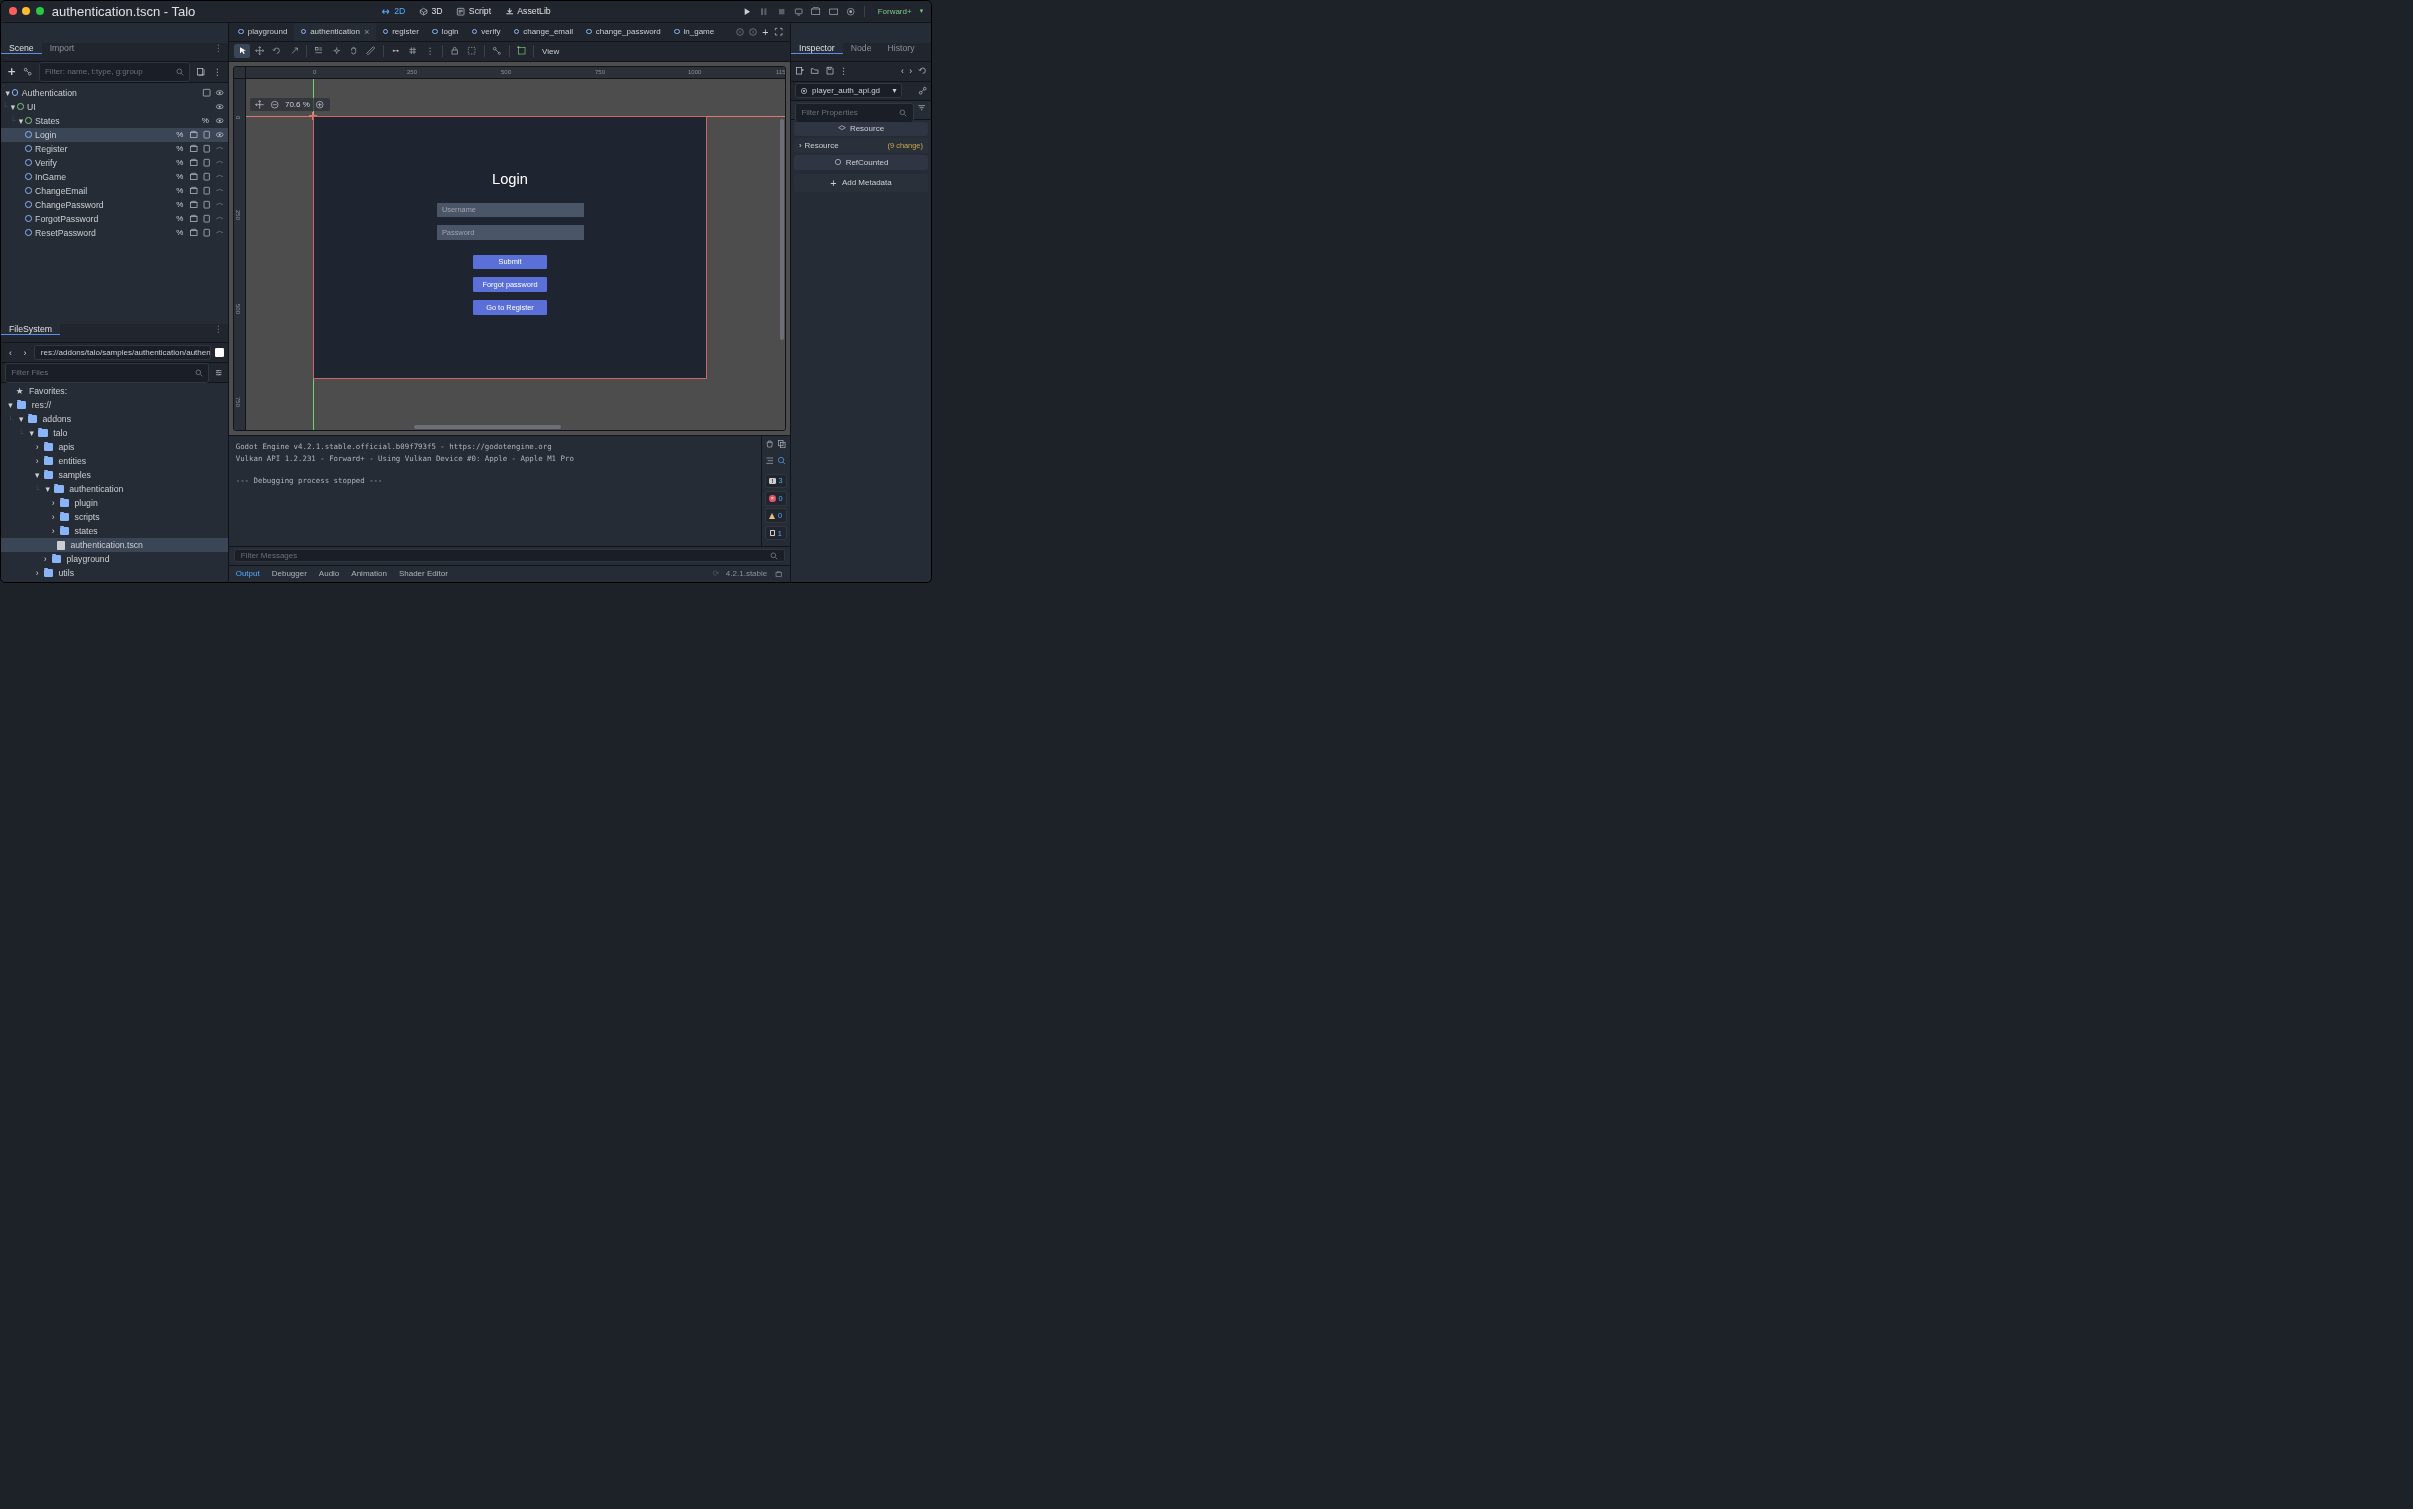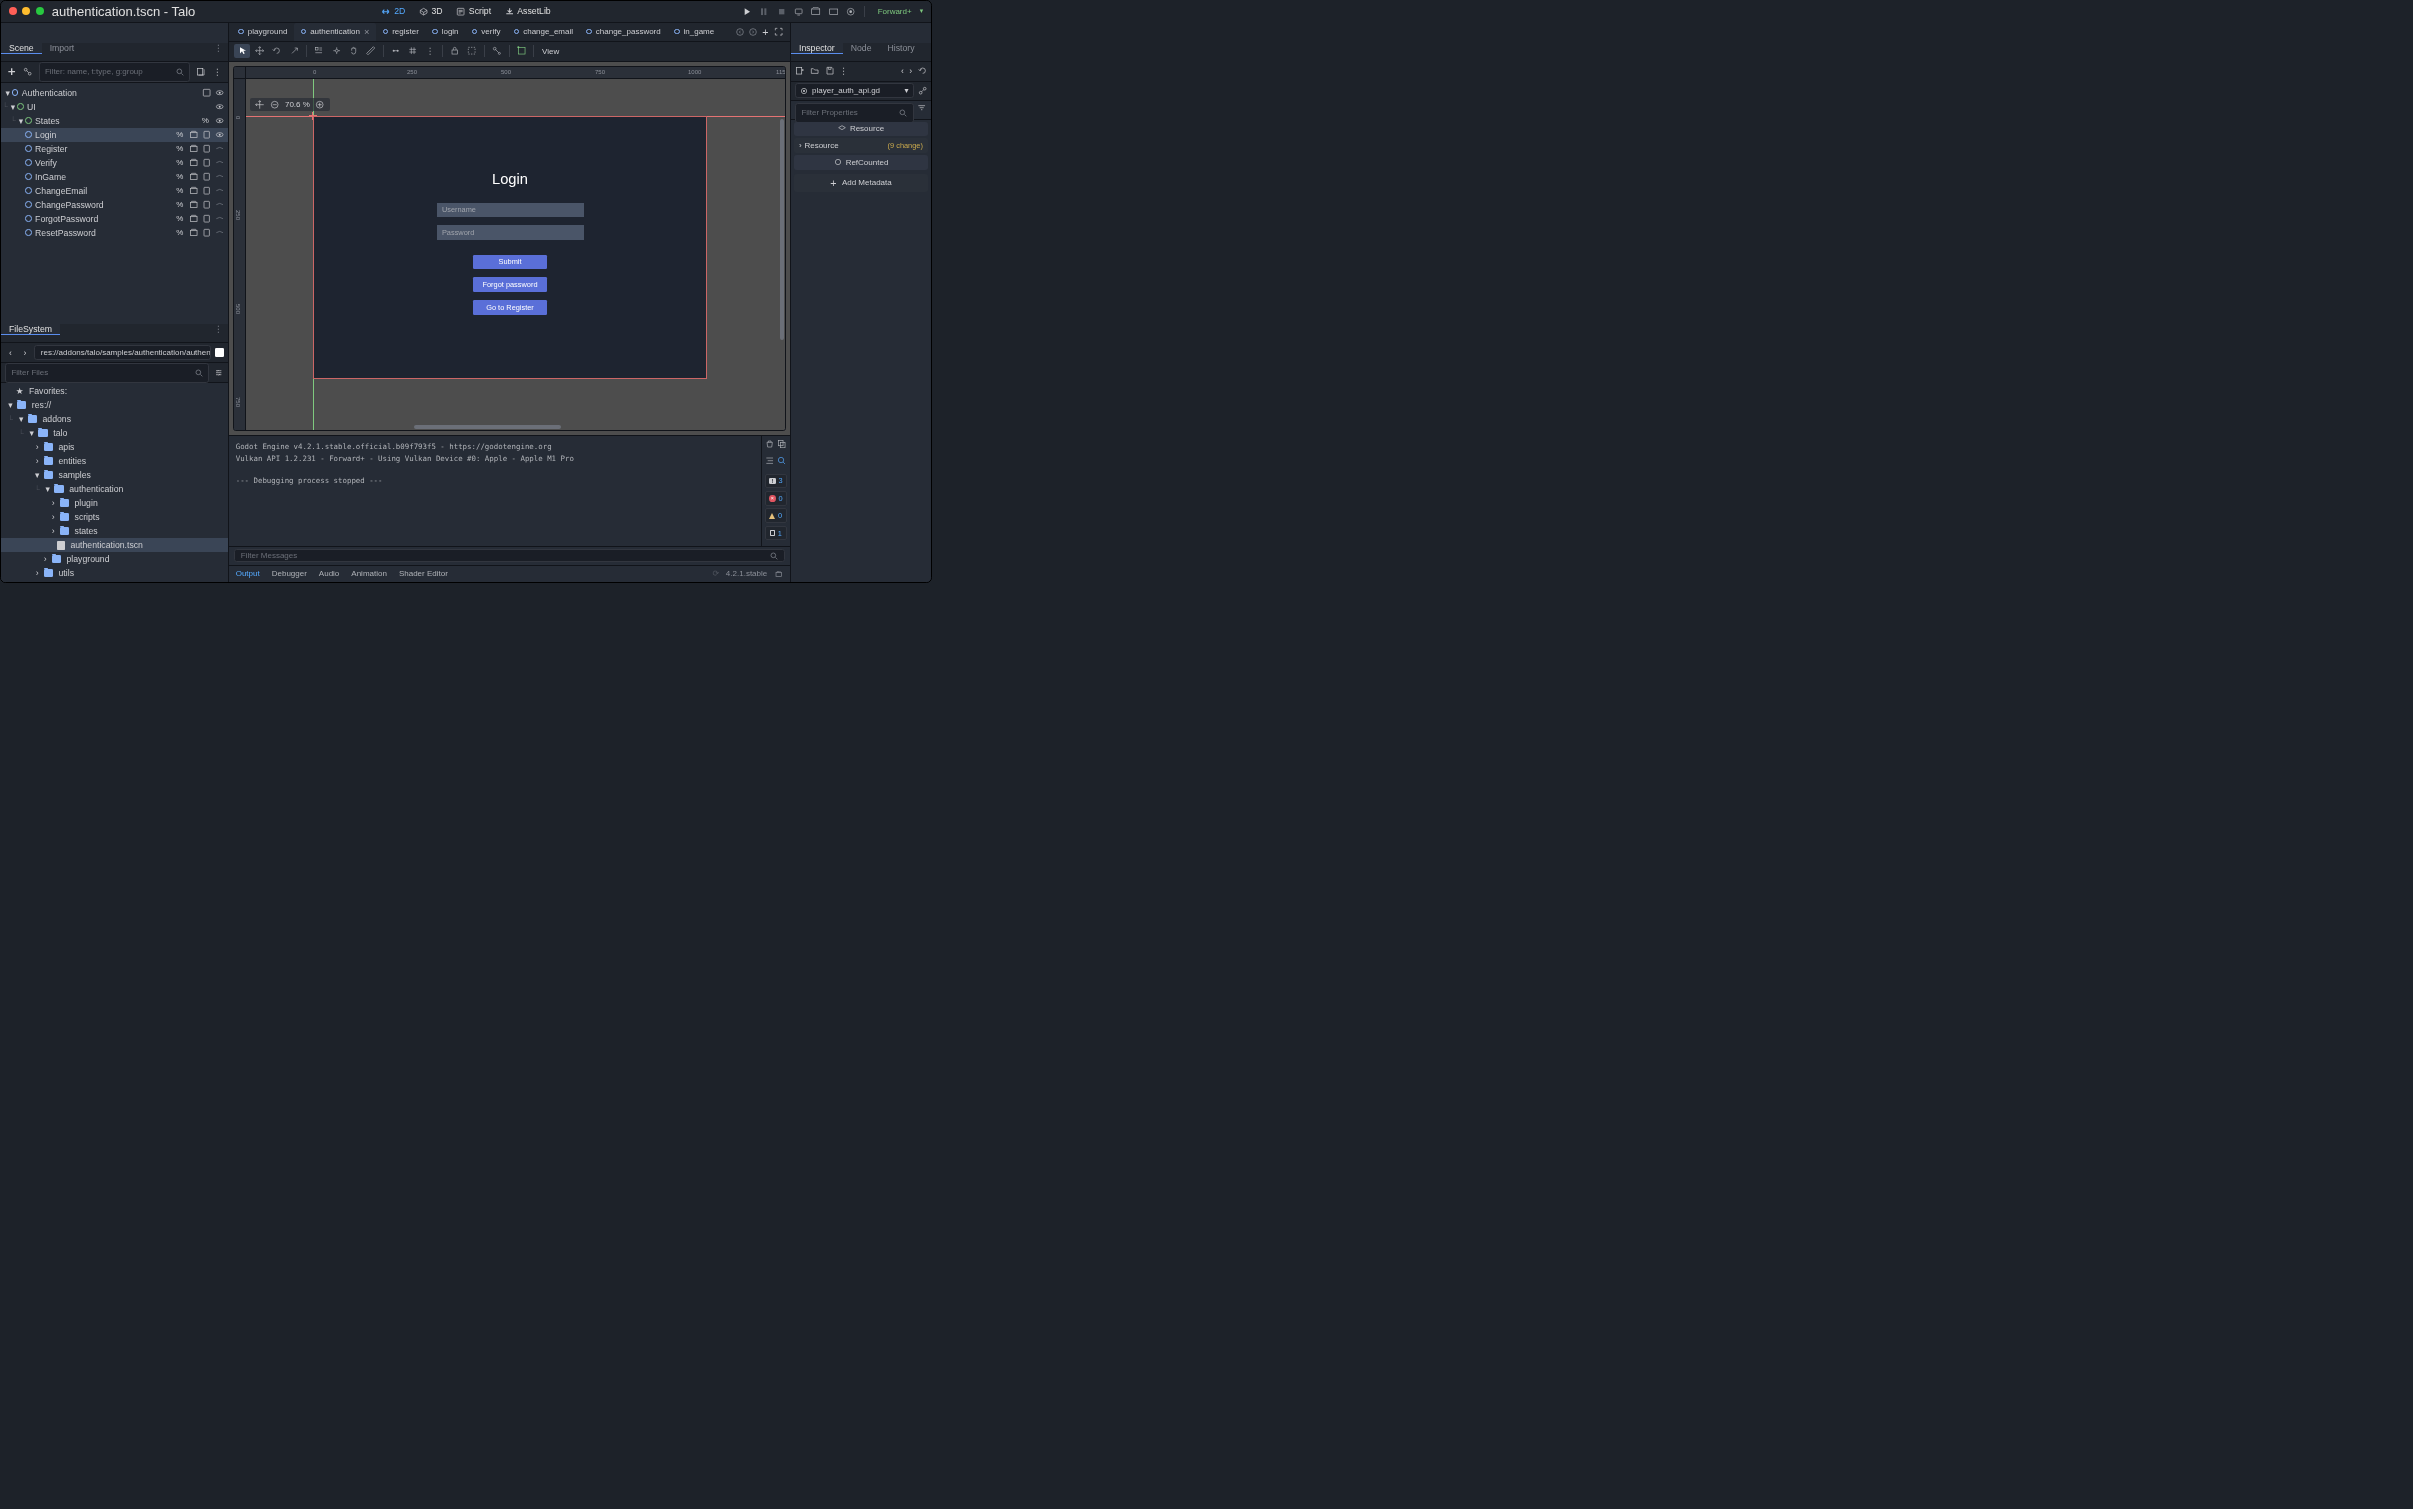--- a/index.html
+++ b/index.html
@@ -114,21 +114,21 @@
 .out-btn { width:21.5px; height:14.7px; background:#21262e; border:0.7px solid #32363f; border-radius:2px; display:flex; align-items:center; justify-content:center; gap:2.7px; font-size:7.4px;}
 .filter-msg-row { height:19px; border-top:0.7px solid #11141a; display:flex; align-items:center; padding:0 5.4px;}
 .filter-msg { flex:1; background:#1a1e26; border:0.7px solid #32363f; border-radius:2.7px; height:13.4px; padding:0 5.4px; color:#6b6f78; font-size:8px; display:flex; align-items:center; justify-content:space-between;}
 .bottom-tabs { height:17.4px; border-top:0.7px solid #11141a; display:flex; align-items:center; padding:0 6.7px; gap:12px; font-size:8px;}
 .bottom-tabs .bt { color:#b0b3b8;}
 .bottom-tabs .bt.active { color:#55aaff;}
 .bottom-status { margin-left:auto; display:flex; gap:6.7px; align-items:center; color:#8b8f98;}
 
 
 .insp-toolbar { height:20px; background:#21262e; border-bottom:0.7px solid #11141a; display:flex; align-items:center; padding:0 4px; gap:5.4px;}
-.insp-res { height:19px; background:#21262e; border-bottom:0.7px solid #11141a; display:flex; align-items:center; padding:0 4px; gap:4px;}
+.insp-res { height:19px; background:#21262e; border-bottom:0.7px solid #11141a; display:flex; align-items:center; padding:0 4px; gap:16px;}
 .res-chip { flex:1; background:#1a1e26; border:0.7px solid #32363f; border-radius:2.7px; height:14.7px; padding:0 4px; display:flex; align-items:center; gap:4px; font-size:8px;}
 .insp-filter { height:19px; padding:2px 4px; display:flex; gap:2.7px; border-bottom:0.7px solid #11141a;}
 .insp-section { height:14.7px; background:#2f3542; display:flex; align-items:center; justify-content:center; font-size:8px; color:#cdced2; gap:4px; border-radius:2.7px; margin:2px 2.7px;}
 .insp-row { height:14.7px; display:flex; align-items:center; padding:0 5.4px; font-size:8px; background:#2a3039; margin:0 2.7px; border-radius:2px;}
 .insp-row .chev { margin-right:2.7px;}
 .insp-row .change { margin-left:auto; color:#c9a94d; font-size:7.4px;}
 .add-meta { height:17.4px; margin:2.7px; background:#2a3039; border-radius:2.7px; display:flex; align-items:center; justify-content:center; gap:5.4px; font-size:8px;}
 
 svg { display:block; }
 </style>

